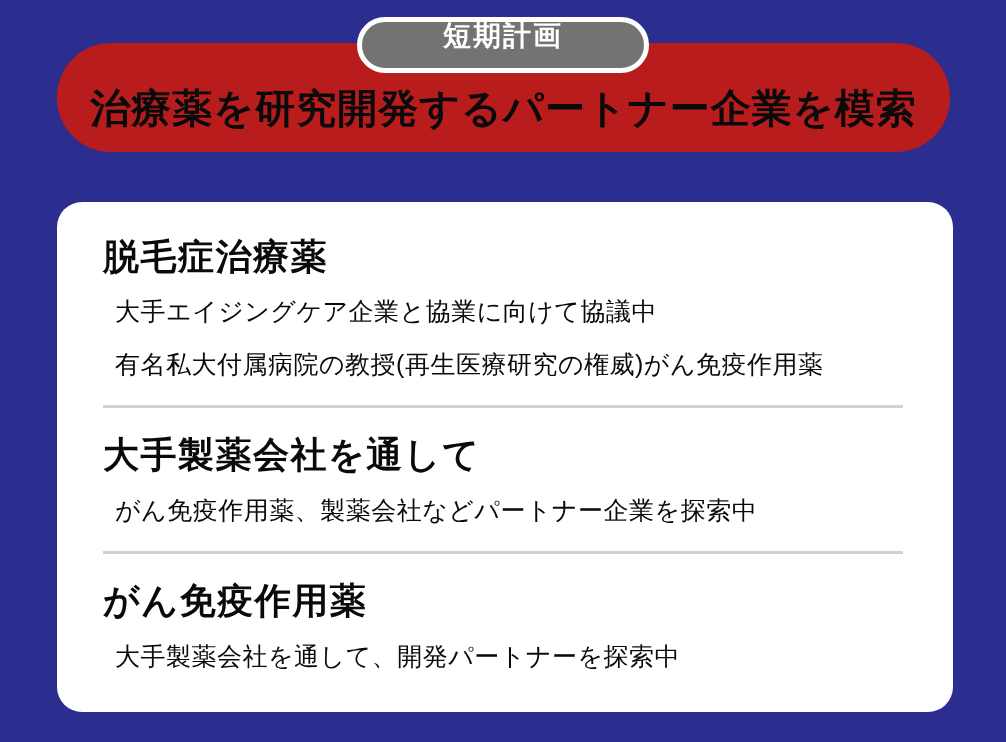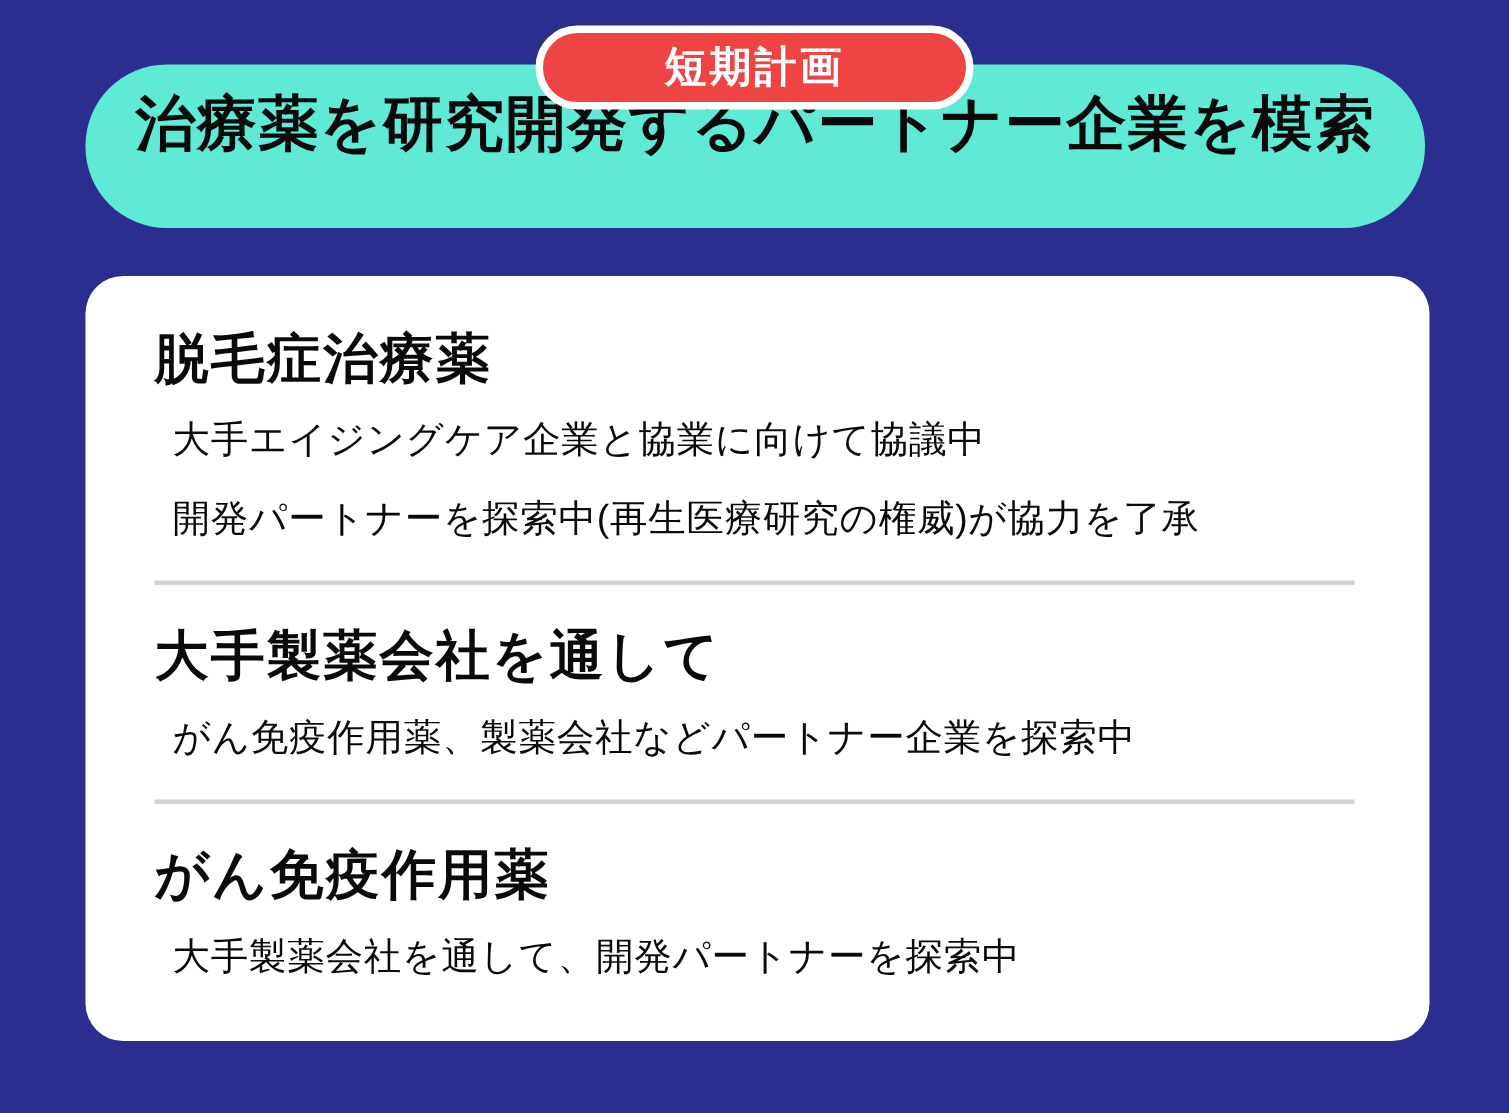--- a/index.html
+++ b/index.html
@@ -16,60 +16,60 @@
     color: #0a0a0a;
   }
   .badge {
     position: absolute;
     top: 17px;
     left: 50%;
     transform: translateX(-50%);
     box-sizing: border-box;
     width: 292px;
     height: 56px;
-    background: #ef4444;
+    background: #737373;
     border: 5px solid #ffffff;
     border-radius: 30px;
     display: flex;
-    align-items: center;
     justify-content: center;
     z-index: 2;
   }
   .badge-label {
     color: #ffffff;
     font-size: 28px;
     font-weight: 700;
     letter-spacing: 2px;
     line-height: 1;
   }
   .title-bar {
     position: absolute;
     top: 43px;
     left: 57px;
     width: 893px;
     height: 109px;
-    background: #5eead4;
+    background: #b91c1c;
     border-radius: 54px;
     box-sizing: border-box;
     padding-top: 20px;
     display: flex;
+    align-items: center;
     justify-content: center;
     z-index: 1;
   }
   .page-title {
     margin: 0;
     font-size: 40px;
     font-weight: 700;
     letter-spacing: 1px;
     line-height: 1;
     white-space: nowrap;
   }
   .card {
     position: absolute;
-    top: 184px;
+    top: 202px;
     left: 57px;
     width: 896px;
     height: 510px;
     background: #ffffff;
     border-radius: 25px;
     box-sizing: border-box;
     padding: 34px 50px 24px 46px;
   }
   .section-heading {
     margin: 0 0 14px 0;
@@ -101,21 +101,21 @@
 
 <div class="title-bar">
   <h1 class="page-title">治療薬を研究開発するパートナー企業を模索</h1>
 </div>
 
 <div class="card">
 
   <section>
     <h2 class="section-heading">脱毛症治療薬</h2>
     <p class="section-line">大手エイジングケア企業と協業に向けて協議中</p>
-    <p class="section-line">開発パートナーを探索中(再生医療研究の権威)が協力を了承</p>
+    <p class="section-line">有名私大付属病院の教授(再生医療研究の権威)がん免疫作用薬</p>
   </section>
 
   <hr class="divider">
 
   <section>
     <h2 class="section-heading">大手製薬会社を通して</h2>
     <p class="section-line">がん免疫作用薬、製薬会社などパートナー企業を探索中</p>
   </section>
 
   <hr class="divider">

